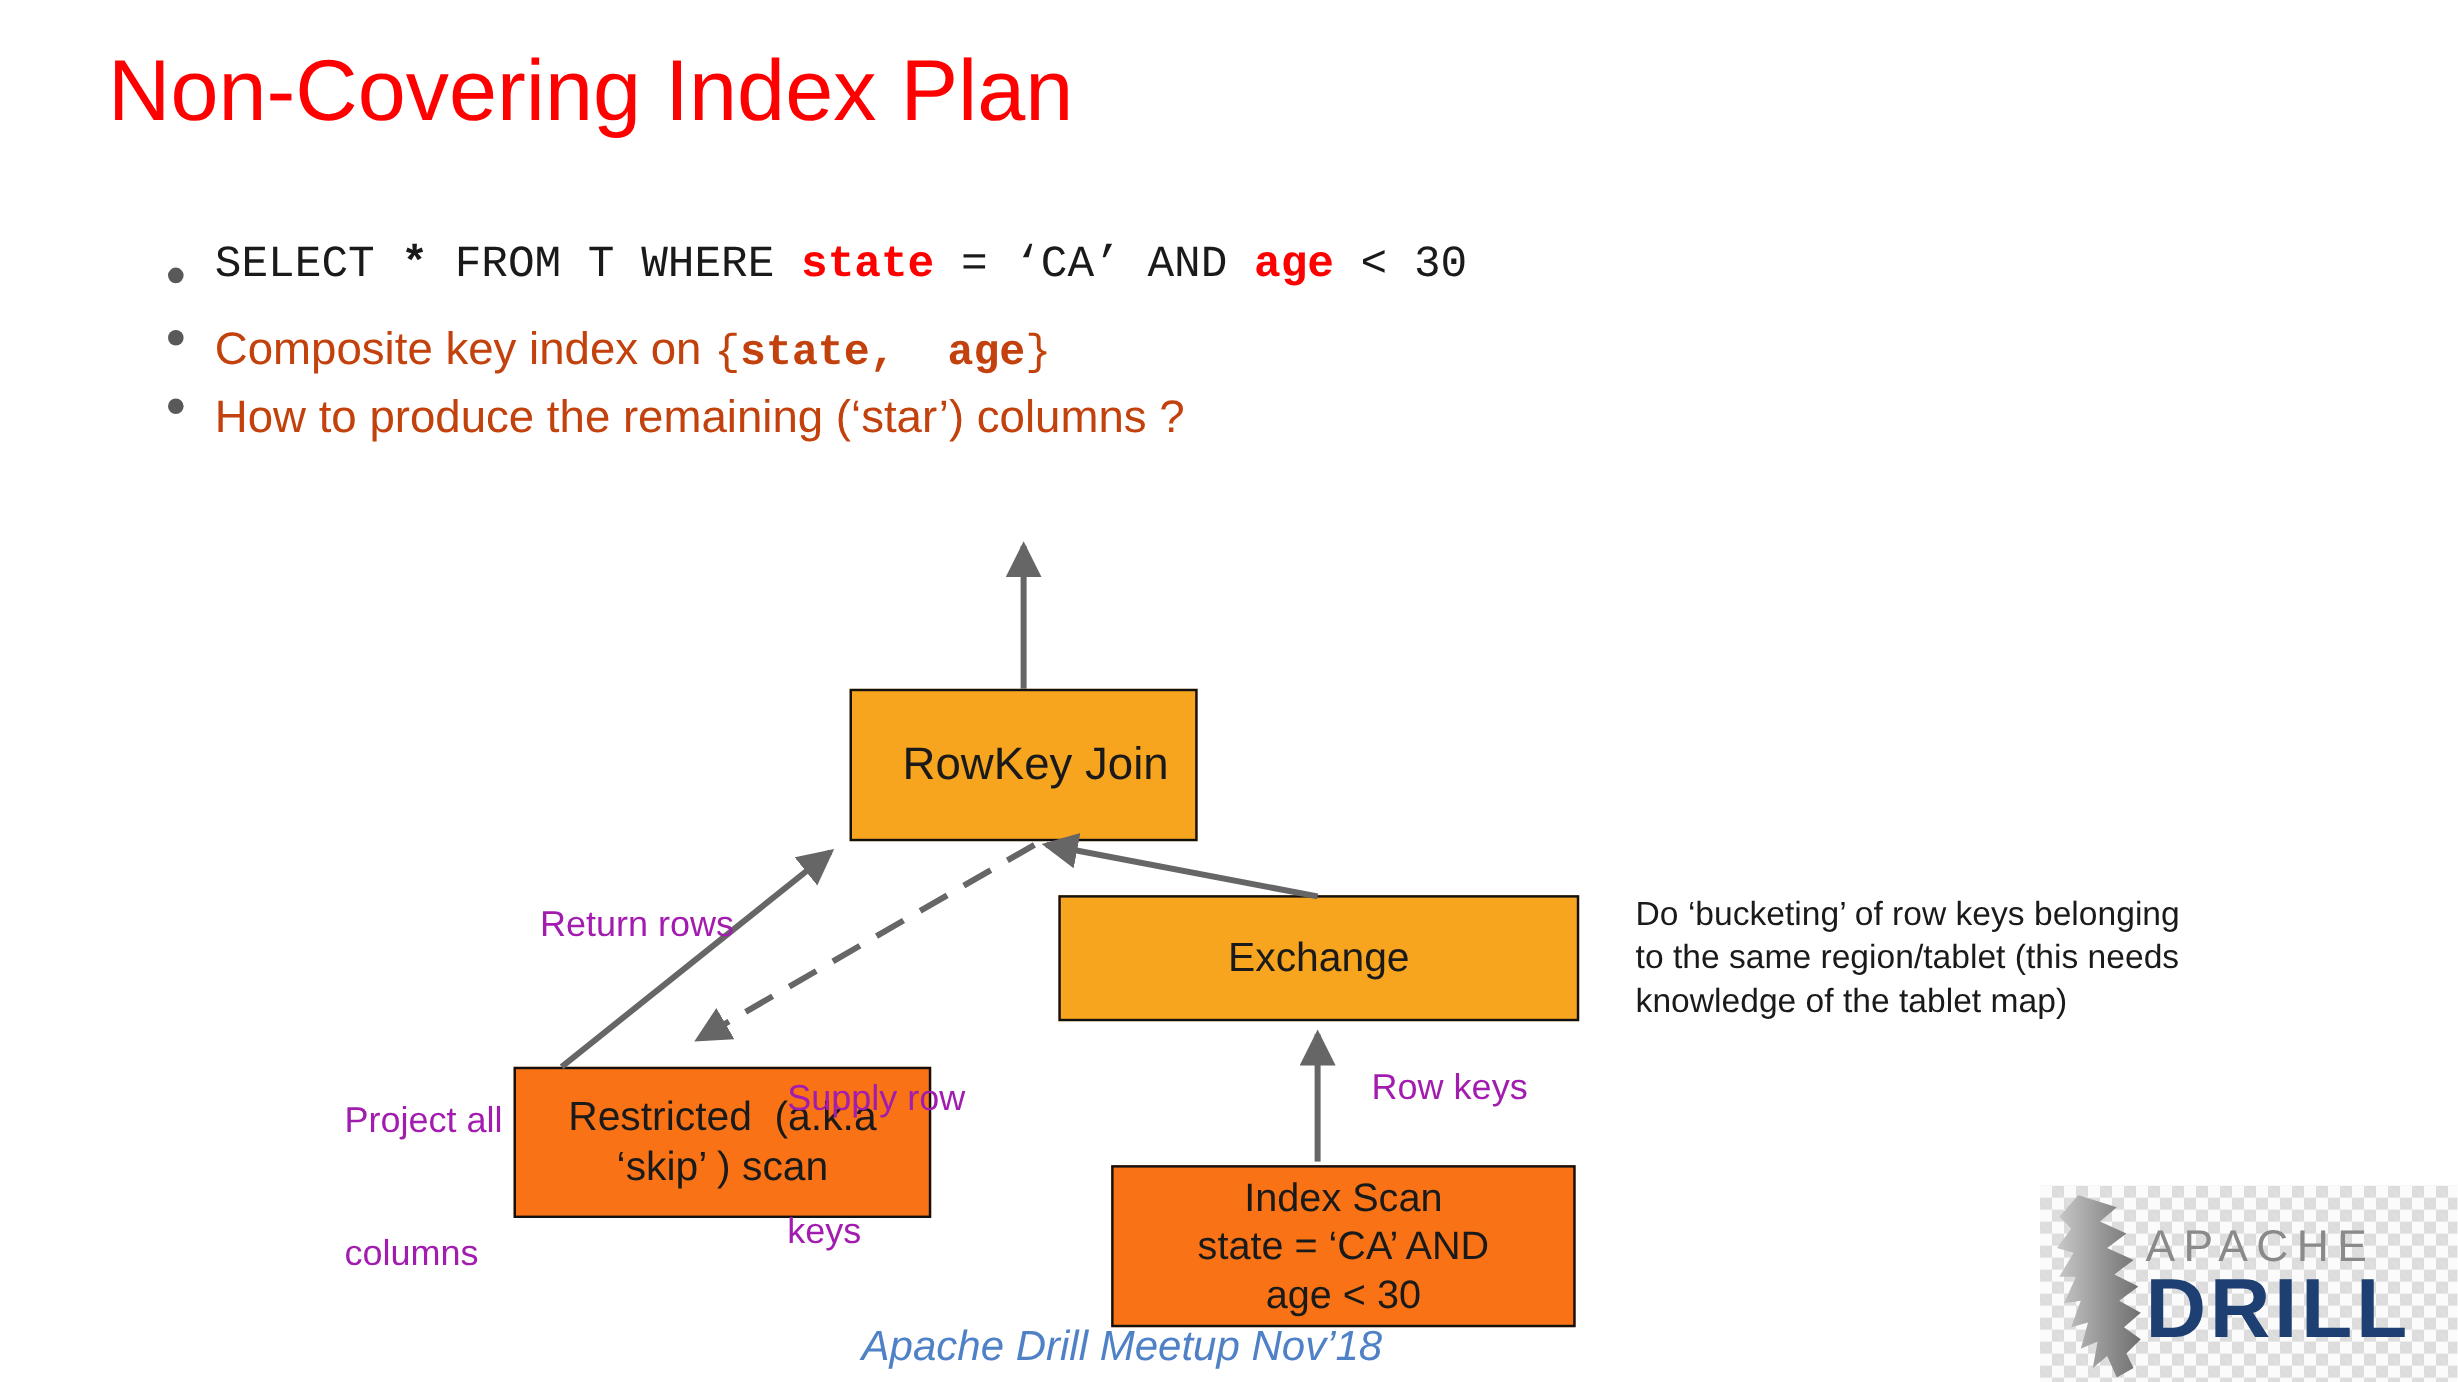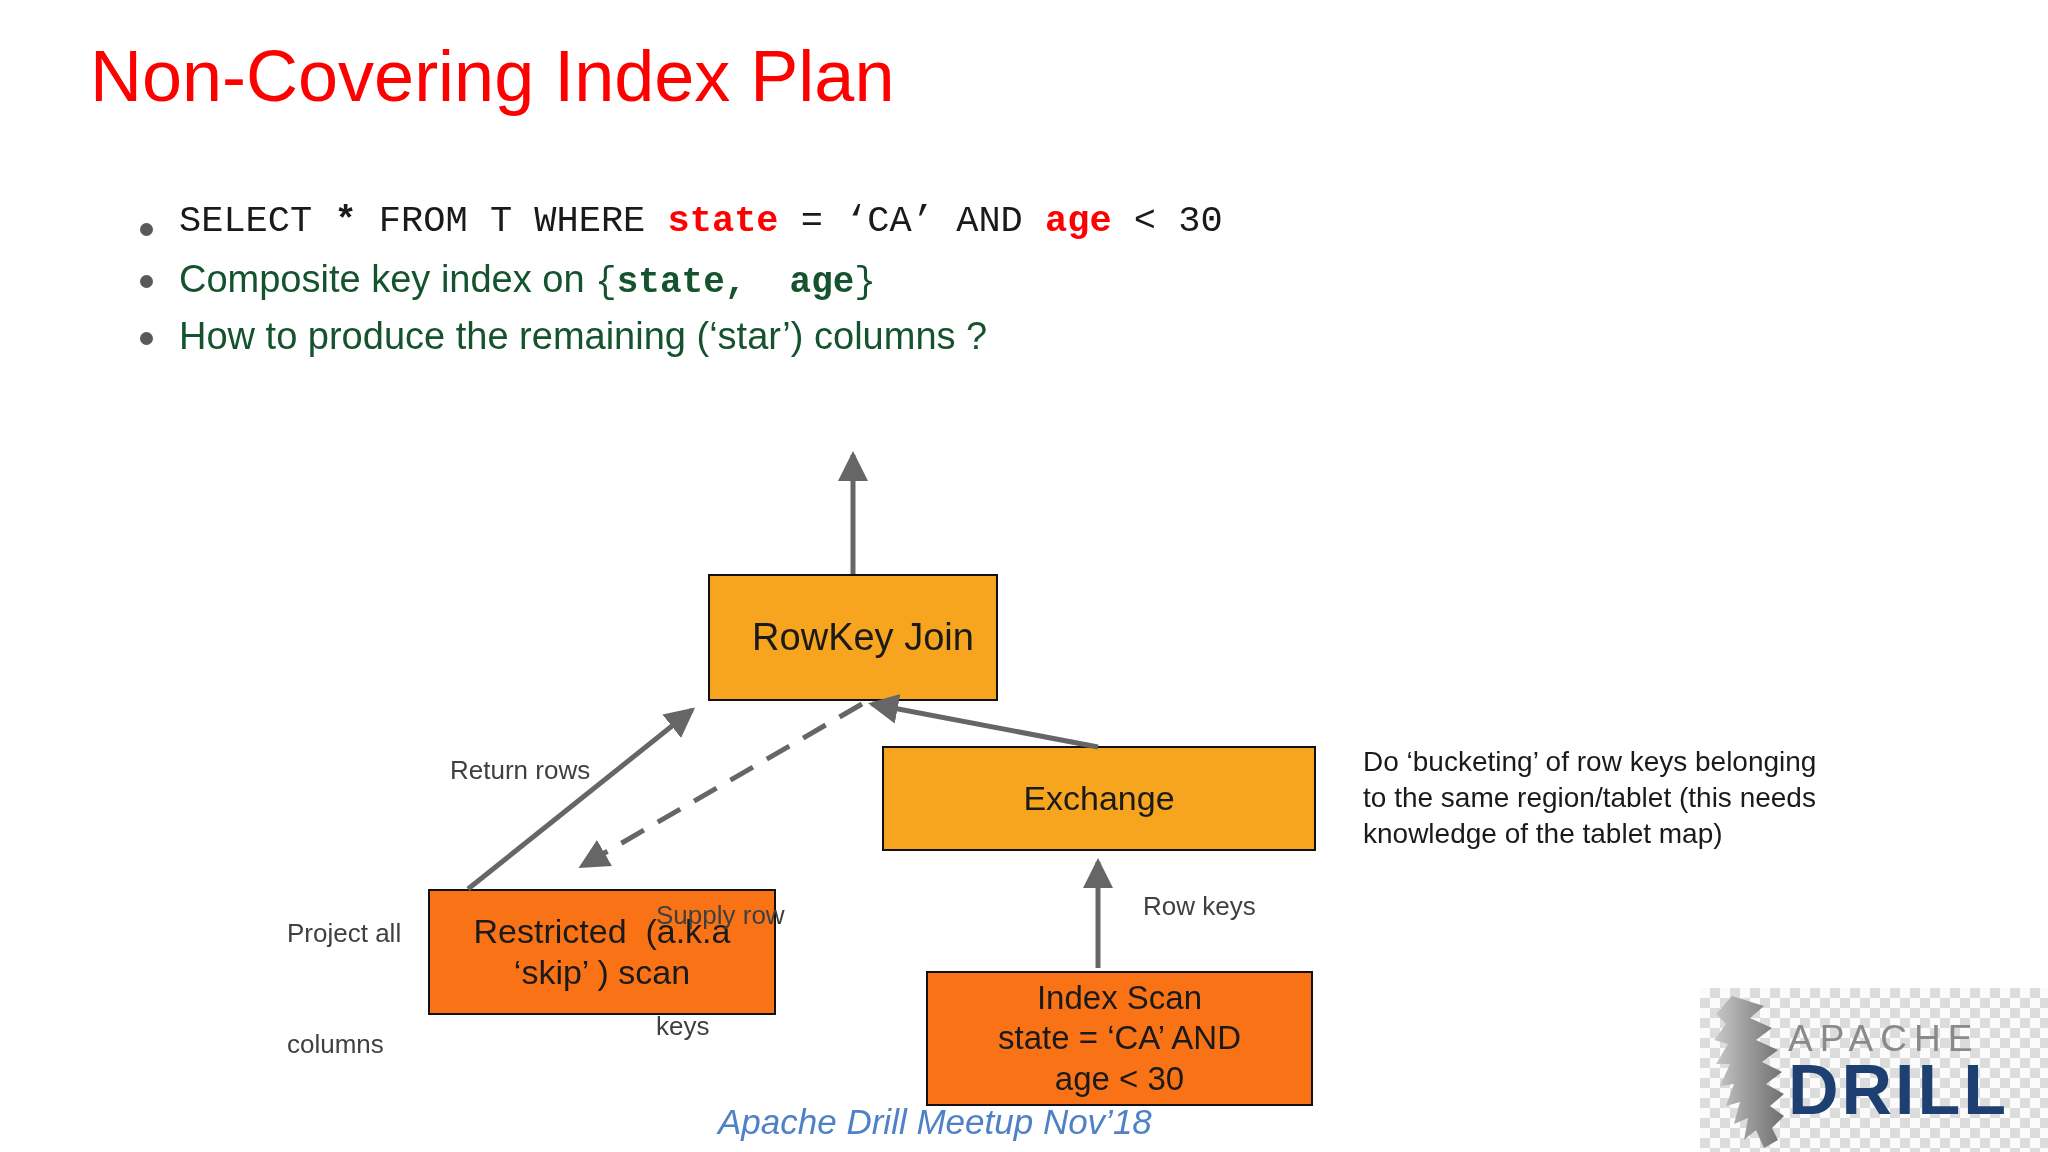--- a/index.html
+++ b/index.html
@@ -15,21 +15,21 @@
     left:90px; top:35px; font-size:72px; font-weight:400;
     color:#FF0000; letter-spacing:0;
   }
 
   
   .bullet-row { display:flex; align-items:flex-start; }
   .bullet-dot {
     width:13px; height:13px; border-radius:50%; background:#595959;
     margin-top:17px; margin-right:26px; flex:0 0 13px;
   }
-  .b-sans { font-size:38px; color:#14532d; white-space:pre; }
+  .b-sans { font-size:38px; color:#c2410c; white-space:pre;margin-top:12px; }
   .b-mono { font-family:"Liberation Mono","DejaVu Sans Mono",monospace; font-size:37px; white-space:pre; }
   .b-bold { font-weight:700; }
   .b-red  { color:#FF0000; font-weight:700; }
   .row1 { left:140px; top:200px;align-items:center; }
   .row2 { left:140px; top:258px; }
   .row3 { left:140px; top:315px; }
 
   
   .node {
     display:flex; flex-direction:column; justify-content:center; align-items:center;
@@ -40,21 +40,21 @@
   .node span { white-space:pre; }
   .node-rowkey   { left:708px; top:574px; width:290px; height:127px; font-size:38px;padding-left:20px; }
   .node-rpe      { left:882px; top:746px; width:434px; height:105px; font-size:34px; }
   .node-restrict { left:428px; top:889px; width:348px; height:126px; font-size:34px; }
   .node-index    { left:926px; top:971px; width:387px; height:135px; font-size:33px; }
 
   
   .edges { left:0; top:0; z-index:5; pointer-events:none; }
 
   
-  .edge-label { font-size:26px; line-height:37px; color:#404040; z-index:6; white-space:pre; }
+  .edge-label { font-size:30px; line-height:37px; color:#a21caf; z-index:6; white-space:pre; }
   .lbl-return  { left:450px; top:752px; }
   .lbl-supply  { left:656px; top:823px; }
   .lbl-project { left:287px; top:841px; }
   .lbl-rowkeys { left:1143px; top:888px; }
   .annotation  { left:1363px; top:744px; width:474px; font-size:28px; line-height:36px; z-index:6; }
 
   
   .footer-caption { left:718px; top:1102px; font-size:35px; color:#4F81C7; z-index:1; white-space:pre;font-style:italic; }
 
   

